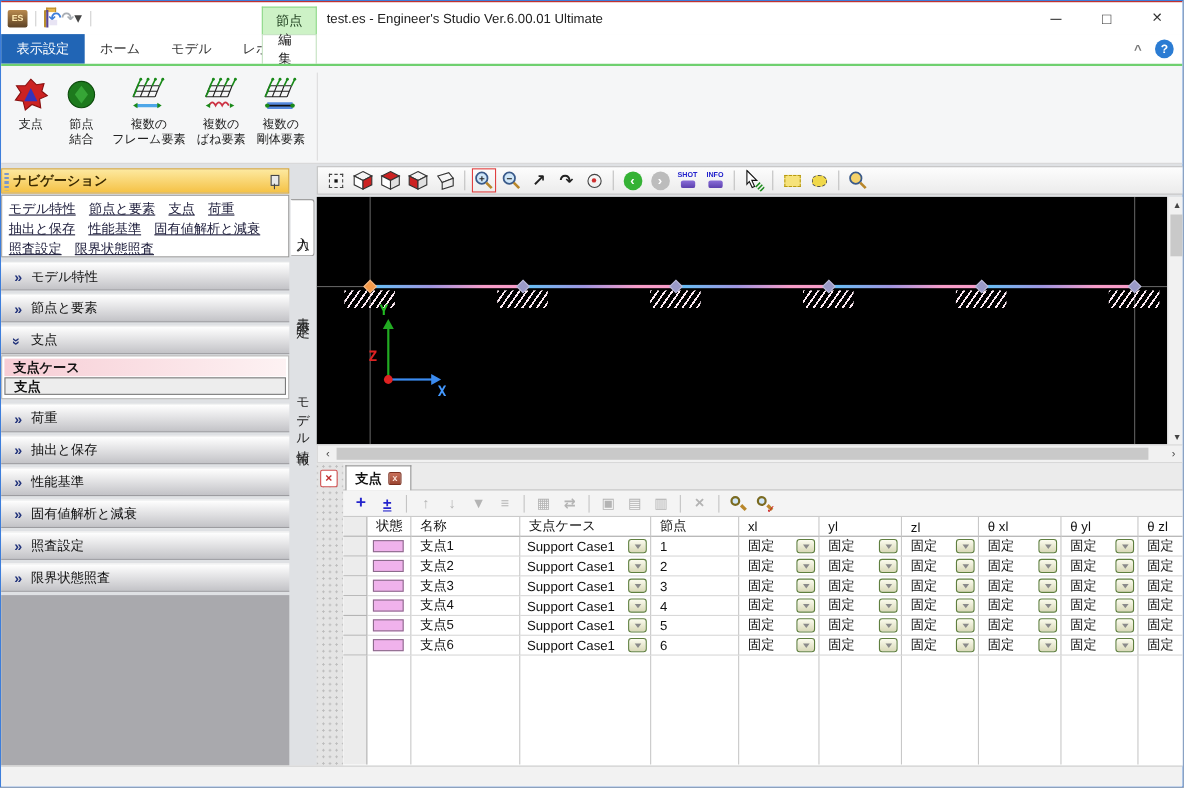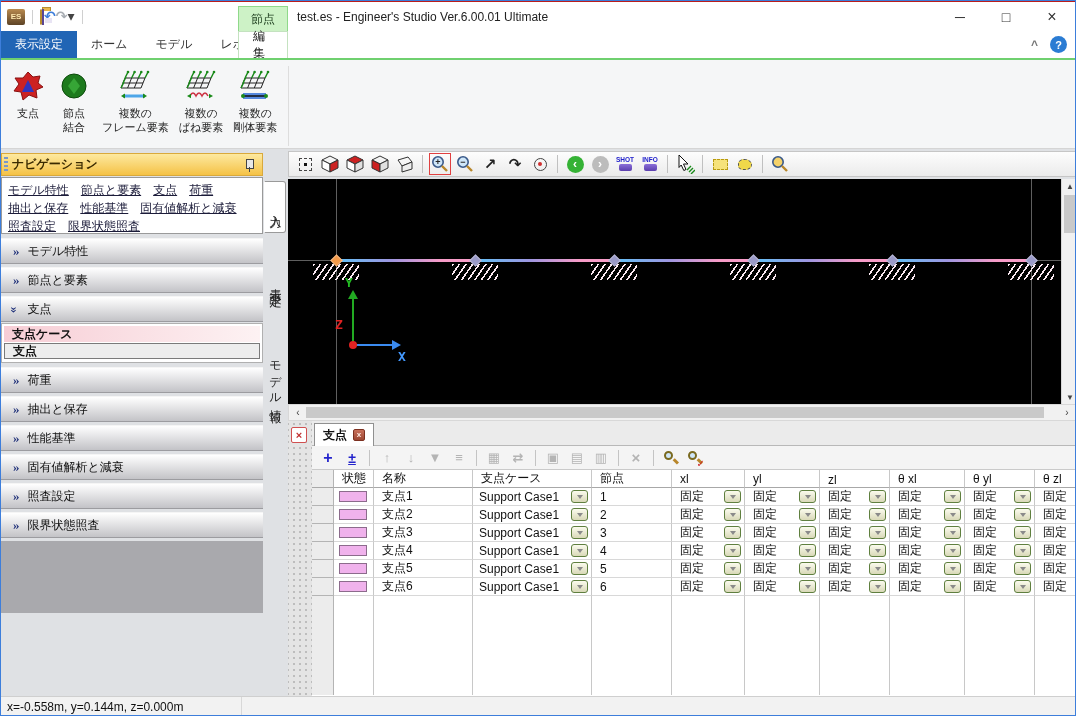--- a/index.html
+++ b/index.html
@@ -44,21 +44,21 @@
   .ribbon-inner { display:flex; align-items:flex-start; padding:6px 4px 0 6px; gap:4px; height:100%; }
   .rbtn { display:flex; flex-direction:column; align-items:center; gap:3px; padding:2px 3px; min-width:40px; }
   .rbtn .ricon { width:36px; height:36px; display:flex; align-items:center; justify-content:center; }
   .rbtn .rlabel { font-size:11px; line-height:1.25; text-align:center; color:#222; white-space:pre-line; }
   .ribbon-groupsep { width:1px; height:80px; background:#ddd; margin-left:4px; }
 
   
   .content { position:absolute; left:0; top:148px; width:100%; height:547px; background:#dfe1e4; }
 
   
-  .nav { position:absolute; left:0; top:4px; width:262px; height:460px;font-family:Liberation Serif, serif; }
+  .nav { position:absolute; left:0; top:4px; width:262px; height:543px; }
   .nav-header { height:23px; background:linear-gradient(#fde9a0,#f5c246); border:1px solid #d9a93c;
                 display:flex; align-items:center; padding-left:10px; font-weight:bold; color:#3a2a00; position:relative; }
   .nav-grip { position:absolute; left:2px; top:3px; width:4px; height:16px;
               background:repeating-linear-gradient(#7a98c9 0 2px, transparent 2px 4px); }
   .pin-icon { position:absolute; right:7px; top:4px; width:12px; height:14px; }
   .pin-icon::before { content:""; position:absolute; left:3px; top:1px; width:6px; height:8px; border:1.5px solid #444; background:#e8e8e8; }
   .pin-icon::after { content:""; position:absolute; left:5.5px; top:9px; width:1.5px; height:5px; background:#444; }
   .nav-links { margin-top:1px; background:#fff; border:1px solid #9a9a9a; padding:3px 6px; height:57px; overflow:hidden; }
   .nav-links a { color:#1c1c3a; text-decoration:underline; margin-right:12px; line-height:18px; display:inline-block; font-size:12px; }
   .nav-acc { margin-top:4px; }
@@ -874,16 +874,15 @@
             <div class="td" style="width: 70px;"></div>
             <div class="td" style="width: 75px;"></div>
             <div class="td" style="width: 70px;"></div>
             <div class="td" style="width: 45px;"></div>
           </div>
         </div>
     </div>
   </div>
 
   <div class="statusbar">
-    <div class="sb-sec" style="width:241px;">x=-0.558m, y=0.144m, z=0.000m</div>
     <div class="sb-sec" style="flex:1;border-right:none;"></div>
   </div>
 </div>
 
 </body></html>

